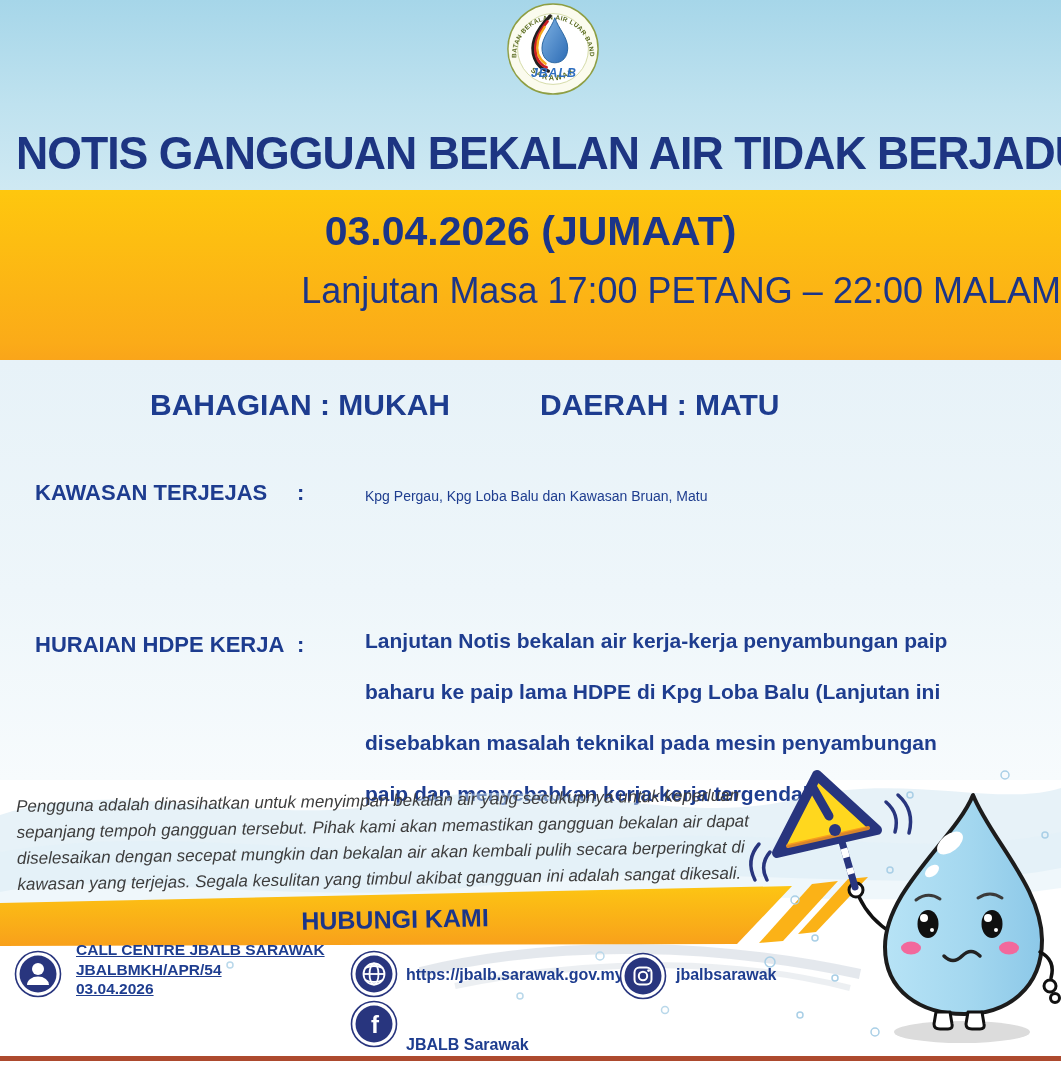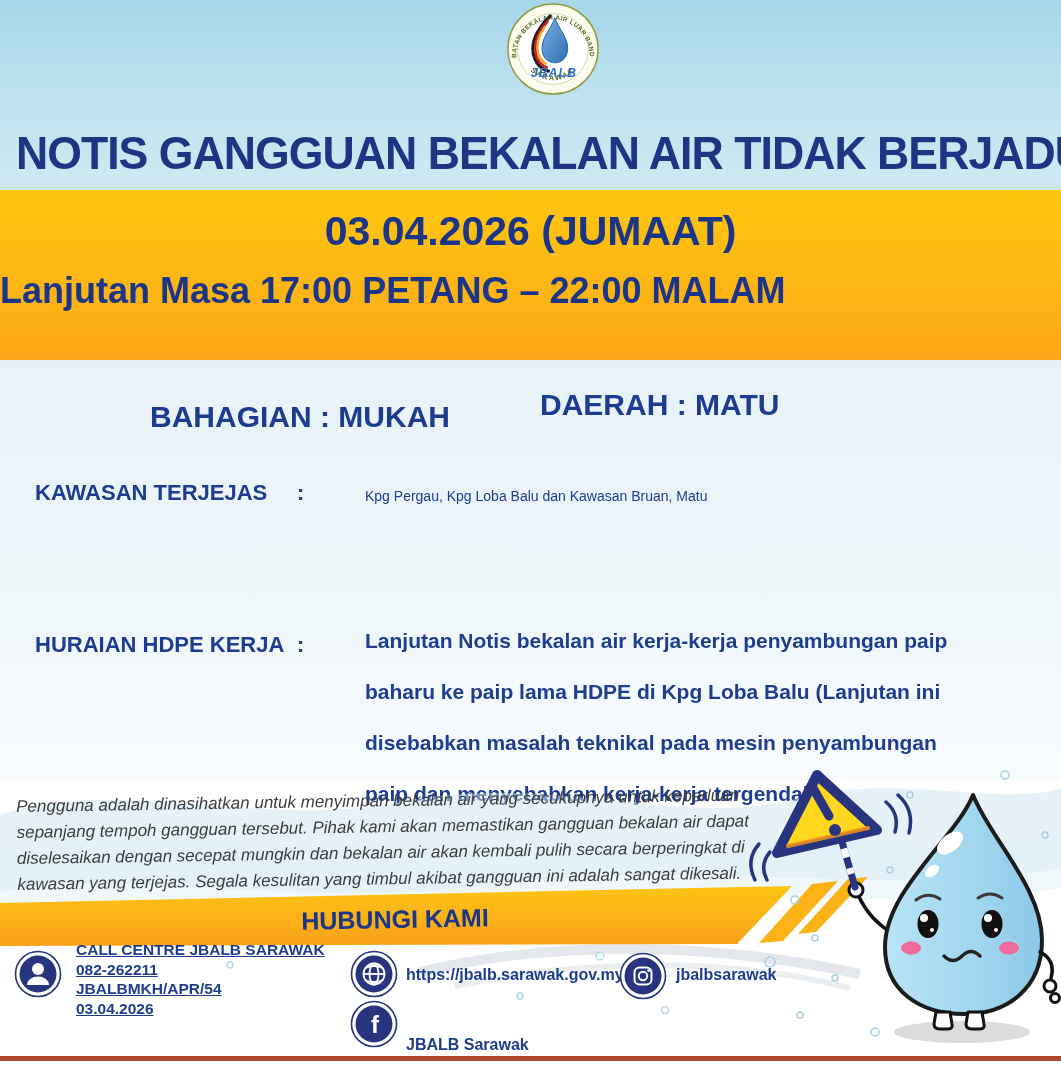--- a/index.html
+++ b/index.html
@@ -13,27 +13,27 @@
     background:linear-gradient(180deg,#a6d6e9 0%,#bfe2ef 55%,#cfe9f3 100%);}
   .logo{position:absolute;left:507px;top:3px;width:92px;height:92px;}
   .main-title{position:absolute;left:0;top:126px;width:1061px;text-align:center;
     font-size:46px;font-weight:bold;letter-spacing:-1px;color:#1d3582;
     transform:scaleX(.97);transform-origin:center;white-space:nowrap;}
   
   .banner{position:absolute;left:0;top:190px;width:1061px;height:218px;
     background:linear-gradient(180deg,#fec70e 0%,#fbab18 70%,#f6941e 100%);}
   .banner-date{position:absolute;left:0;top:18px;width:100%;text-align:center;
     font-size:41px;font-weight:bold;color:#1b3589;}
-  .banner-time{position:absolute;left:0;top:80px;width:100%;text-align:left;
-    font-size:36px;font-weight:bold;color:#1b3589;}
+  .banner-time{position:absolute;left:0;top:80px;width:100%;text-align:right;
+    font-size:36px;font-weight:normal;color:#1b3589;}
   
   .details{position:absolute;left:0;top:360px;width:1061px;height:420px;
     background:linear-gradient(180deg,#e7f2f8 0%,#eef6fa 55%,#f7fbfd 100%);}
   .bahagian{position:absolute;left:120px;top:28px;width:360px;text-align:center;
-    font-size:30px;font-weight:bold;color:#1d3c8f;margin-top:12px;}
+    font-size:30px;font-weight:bold;color:#1d3c8f;}
   .daerah{position:absolute;left:540px;top:28px;width:300px;text-align:left;
     font-size:30px;font-weight:bold;color:#1d3c8f;}
   .row-label{position:absolute;left:35px;font-size:22px;font-weight:bold;color:#1d3c8f;}
   .row-colon{position:absolute;left:297px;font-size:22px;font-weight:bold;color:#1d3c8f;}
   .kawasan-label{top:120px;} .kawasan-colon{top:120px;}
   .kawasan-value{position:absolute;left:365px;top:128px;width:610px;
     font-size:14px;font-weight:normal;color:#1e3d8f;}
   .huraian-label{top:272px;} .huraian-colon{top:272px;}
   .huraian-value{position:absolute;left:365px;top:255px;width:612px;
     font-size:21px;font-weight:bold;color:#1e3d8f;line-height:51px;}
@@ -143,21 +143,20 @@
   <div class="contact-item" style="left:14px;top:950px;">
     <svg class="icon-badge" viewBox="0 0 48 48">
       <circle cx="24" cy="24" r="22.5" fill="#fff" stroke="#28357e" stroke-width="1.6"></circle>
       <circle cx="24" cy="24" r="18.5" fill="#28357e"></circle>
       <circle cx="24" cy="19" r="6" fill="#fff"></circle>
       <path d="M13,35 a11,8.5 0 0 1 22,0 Z" fill="#fff"></path>
     </svg>
   </div>
   <div class="cc-lines">
     <div>CALL CENTRE JBALB SARAWAK</div>
-    <div>082-262211</div>
     <div>JBALBMKH/APR/54</div>
     <div>03.04.2026</div>
   </div>
 
   <div class="contact-item" style="left:350px;top:950px;">
     <svg class="icon-badge" viewBox="0 0 48 48">
       <circle cx="24" cy="24" r="22.5" fill="#fff" stroke="#28357e" stroke-width="1.6"></circle>
       <circle cx="24" cy="24" r="18.5" fill="#28357e"></circle>
       <g stroke="#fff" fill="none" stroke-width="1.8">
         <circle cx="24" cy="24" r="10.5"></circle>

